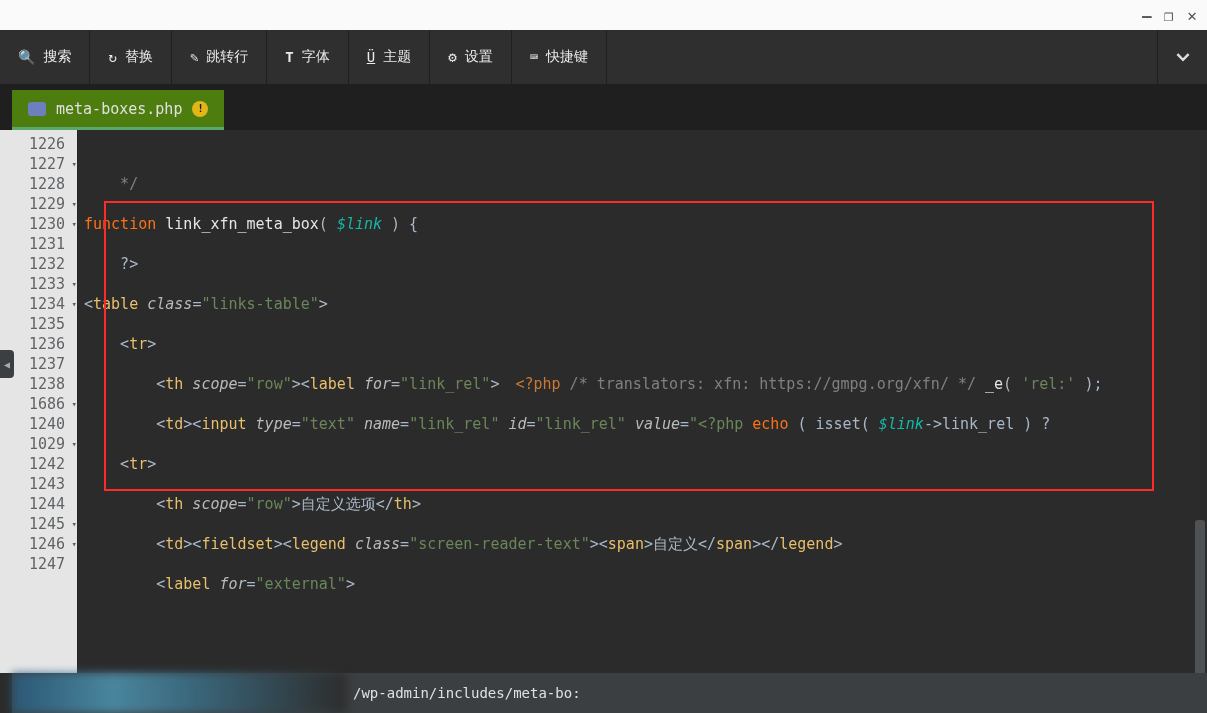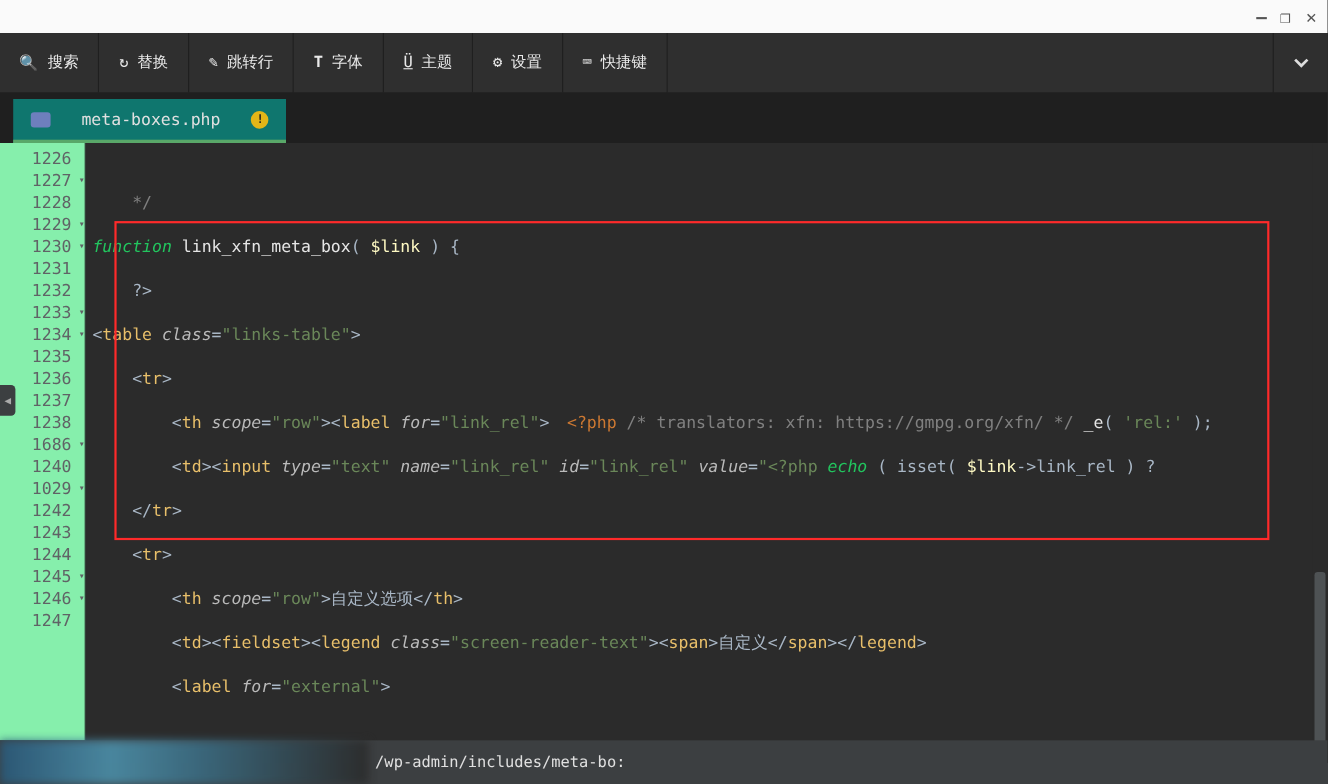--- a/index.html
+++ b/index.html
@@ -57,26 +57,26 @@
 
 
 .tabbar {
   height: 46px;
   background: #1f1f1f;
   display: flex;
   align-items: flex-end;
   padding-left: 12px;
 }
 .tab {
-  background: #0f766e;
+  background: #4d7c0f;
   height: 40px;
   padding: 0 16px;
   display: flex;
   align-items: center;
-  gap: 28px;
+  gap: 10px;
   color: #e0e0e0;
   font-size: 15px;
   border-bottom: 3px solid #59a869;
   cursor: pointer;
 }
 .tab .php-ico {
   width: 18px; height: 14px;
   background: #6e7fbd;
   border-radius: 3px;
   display: inline-block;
@@ -95,21 +95,21 @@
 
 
 .editor {
   display: flex;
   height: calc(713px - 30px - 54px - 46px - 40px);
   position: relative;
   background: #2b2b2b;
 }
 .gutter {
   width: 78px;
-  background: #86efac;
+  background: #e5e5e5;
   color: #606366;
   text-align: right;
   padding-right: 12px;
   font-family: Consolas, Monaco, monospace;
   font-size: 15px;
   line-height: 20px;
   padding-top: 4px;
   user-select: none;
   border-right: 1px solid #242424;
 }
@@ -128,23 +128,23 @@
   font-size: 15px;
   line-height: 20px;
   padding-top: 4px;
   padding-left: 6px;
   white-space: pre;
   position: relative;
 }
 
 
 .cm  { color: #808080; }           
-.kw  { color: #22c55e; font-style: italic; }           
+.kw  { color: #f97316; }           
 .fn  { color: #e5e5e5; }           
-.va  { color: #fef9c3; } 
+.va  { color: #14b8a6; font-style: italic; } 
 .br  { color: #a9b7c6; }           
 .tg  { color: #e8bf6a; }           
 .at  { color: #bababa; font-style: italic; }
 .st  { color: #6a8759; }           
 .php { color: #cc7832; margin-left: 16px; }
 .txt { color: #a9b7c6; }
 
 .highlight-row {
   position: absolute;
   left: 0; right: 12px;
@@ -194,21 +194,21 @@
   top: 390px;
   height: 160px;
   background: #4e5254;
   border-radius: 3px;
 }
 
 
 .statusbar {
   position: absolute;
   bottom: 0;
-  left: 0; right: 0;
+  left: 12px; right: 0;
   height: 40px;
   background: #3c3f41;
   display: flex;
   align-items: center;
   color: #dcdcdc;
   font-size: 14px;
 }
 .status-blur {
   width: 335px;
   height: 100%;
@@ -305,21 +305,20 @@
     </div>
   <div class="code">
     <div class="highlight-row" style="top:284px;"></div>
 <div><span class="cm">    */</span></div>
 <div><span class="kw">function</span><span class="fn"> link_xfn_meta_box</span><span class="br">( </span><span class="va">$link</span><span class="br"> ) {</span></div>
 <div><span class="br">    ?&gt;</span></div>
 <div><span class="br">&lt;</span><span class="tg">table</span><span class="br"> </span><span class="at">class</span><span class="br">=</span><span class="st">"links-table"</span><span class="br">&gt;</span></div>
 <div><span class="br">    &lt;</span><span class="tg">tr</span><span class="br">&gt;</span></div>
 <div><span class="br">        &lt;</span><span class="tg">th</span><span class="at"> scope</span><span class="br">=</span><span class="st">"row"</span><span class="br">&gt;&lt;</span><span class="tg">label</span><span class="at"> for</span><span class="br">=</span><span class="st">"link_rel"</span><span class="br">&gt;</span><span class="php">&lt;?php</span><span class="cm"> /* translators: xfn: https://gmpg.org/xfn/ */ </span><span class="fn">_e</span><span class="br">( </span><span class="st">'rel:'</span><span class="br"> );</span></div>
 <div><span class="br">        &lt;</span><span class="tg">td</span><span class="br">&gt;&lt;</span><span class="tg">input</span><span class="at"> type</span><span class="br">=</span><span class="st">"text"</span><span class="at"> name</span><span class="br">=</span><span class="st">"link_rel"</span><span class="at"> id</span><span class="br">=</span><span class="st">"link_rel"</span><span class="at"> value</span><span class="br">=</span><span class="st">"&lt;?php</span><span class="kw"> echo</span><span class="br"> ( isset( </span><span class="va">$link</span><span class="br">-&gt;link_rel ) ? </span></div>
-<div><span class="br">    &lt;/</span><span class="tg">tr</span><span class="br">&gt;</span></div>
 <div><span class="br">    &lt;</span><span class="tg">tr</span><span class="br">&gt;</span></div>
 <div><span class="br">        &lt;</span><span class="tg">th</span><span class="at"> scope</span><span class="br">=</span><span class="st">"row"</span><span class="txt">&gt;自定义选项&lt;/</span><span class="tg">th</span><span class="br">&gt;</span></div>
 <div><span class="br">        &lt;</span><span class="tg">td</span><span class="br">&gt;&lt;</span><span class="tg">fieldset</span><span class="br">&gt;&lt;</span><span class="tg">legend</span><span class="at"> class</span><span class="br">=</span><span class="st">"screen-reader-text"</span><span class="br">&gt;&lt;</span><span class="tg">span</span><span class="txt">&gt;自定义&lt;/</span><span class="tg">span</span><span class="br">&gt;&lt;/</span><span class="tg">legend</span><span class="br">&gt;</span></div>
 <div><span class="br">        &lt;</span><span class="tg">label</span><span class="at"> for</span><span class="br">=</span><span class="st">"external"</span><span class="br">&gt;</span></div>
 
 
 
 
 
 

